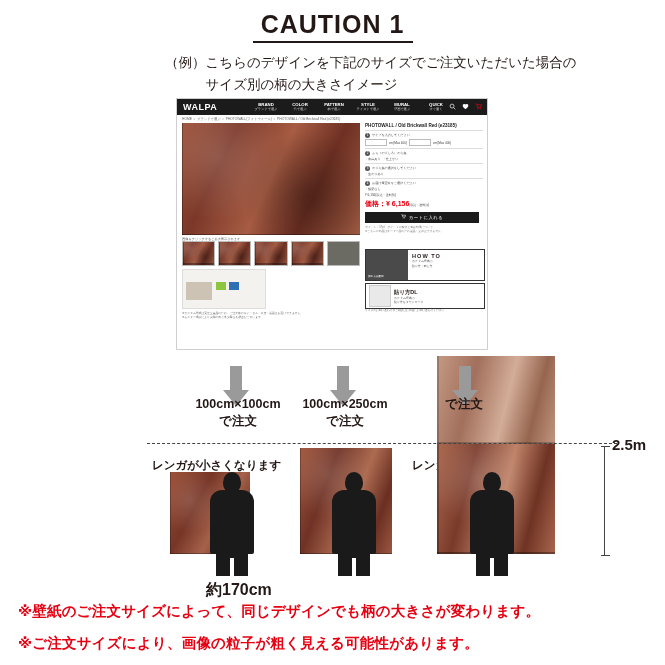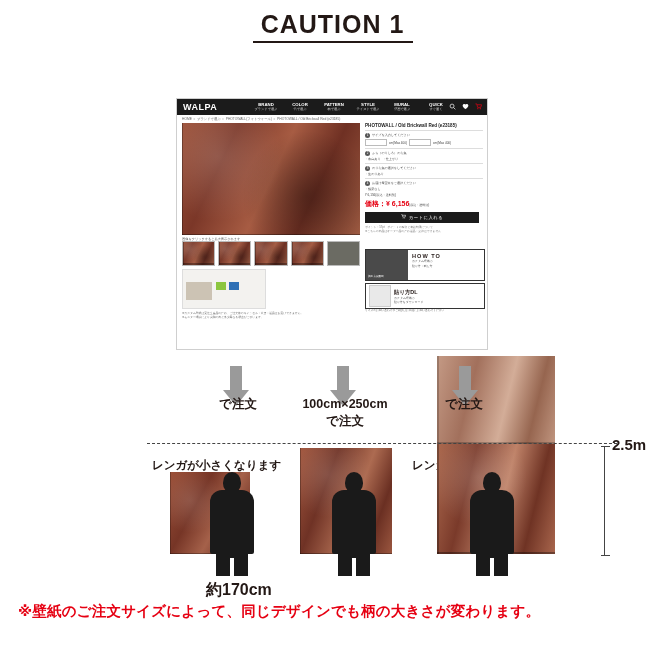--- a/index.html
+++ b/index.html
@@ -240,20 +240,22 @@
   }
 </style>
 </head>
 <body>
 
 <div class="page">
 
   <div class="title">CAUTION 1</div>
   <div class="title-underline"></div>
 
+  <div class="lead" style="white-space:pre-line;">（例）こちらのデザインを下記のサイズでご注文いただいた場合の
+　　　サイズ別の柄の大きさイメージ</div>
 
   <div class="browser">
 
     <div class="bheader">
       <div class="blogo">WALPA</div>
       <div class="bnav">
         <div class="ni">
           <b>BRAND</b>
           <span>ブランドで選ぶ</span>
         </div>
@@ -430,20 +432,21 @@
   <div class="arrow" style="left:330px;top:366px;">
     <div class="shaft"></div>
     <div class="head"></div>
   </div>
   <div class="arrow" style="left:452px;top:366px;">
     <div class="shaft"></div>
     <div class="head"></div>
   </div>
 
   <div class="size-label" style="left:178px;top:396px;width:120px;">
+    <div>100cm×100cm</div>
     <div>で注文</div>
   </div>
   <div class="size-label" style="left:285px;top:396px;width:120px;">
     <div>100cm×250cm</div>
     <div>で注文</div>
   </div>
   <div class="size-label" style="left:400px;top:396px;width:128px;">
     <div>で注文</div>
   </div>
 
@@ -473,14 +476,15 @@
   <div class="person" style="left:470px;top:472px;width:44px;height:104px;">
     <div class="head"></div>
     <div class="body"></div>
     <div class="legs"></div>
     <div class="gap"></div>
   </div>
 
   <div class="height-note" style="left:206px;top:580px;">約170cm</div>
 
   <div class="warn" style="top:602px;">※壁紙のご注文サイズによって、同じデザインでも柄の大きさが変わります。</div>
+  <div class="warn" style="top:634px;">※ご注文サイズにより、画像の粒子が粗く見える可能性があります。</div>
 
 </div>
 
 </body></html>

